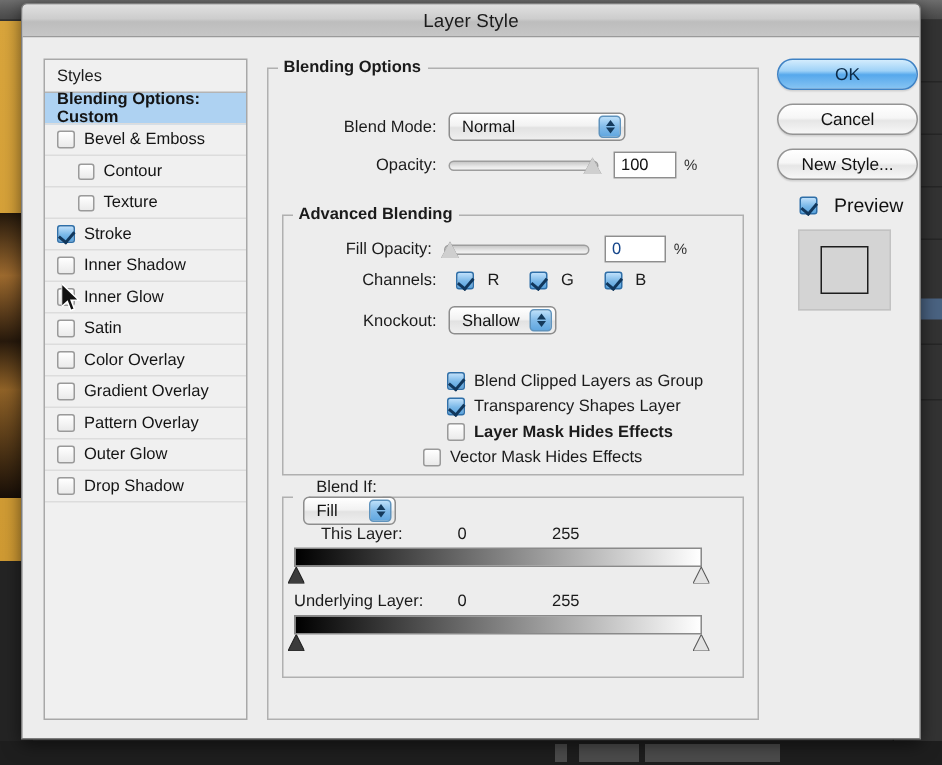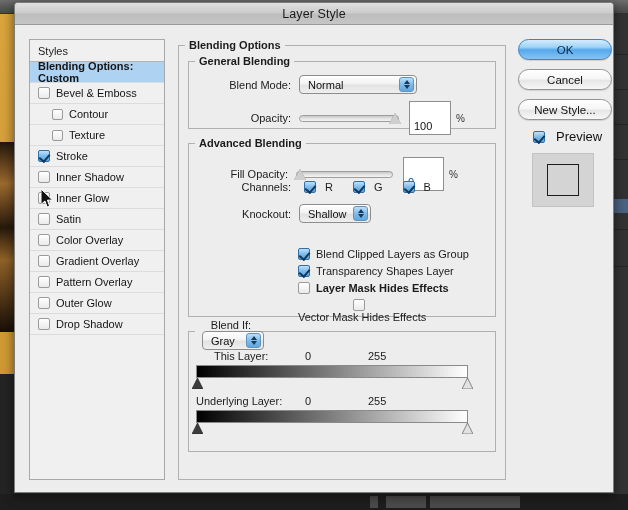--- a/index.html
+++ b/index.html
@@ -151,21 +151,21 @@
   .popup .arrows::before, .popup .arrows::after {
     content: ""; position: absolute; left: 4px; width: 0; height: 0;
     border-left: 3.5px solid transparent; border-right: 3.5px solid transparent;
   }
   .popup .arrows::before { top: 2px; border-bottom: 4px solid #143a5c; }
   .popup .arrows::after  { bottom: 2px; border-top: 4px solid #143a5c; }
 
   
   .field {
     height: 18px; border: 1px solid #8e8e8e; background: #fff;
-    font-size: 11px; color: #111; padding: 16px 4px; line-height: 17px;
+    font-size: 11px; color: #111; padding: 0 4px; line-height: 17px;
   }
   .field.focus { color: #15458a; }
   .pct { font-size: 10px; color: #333; margin-left: 5px; }
 
   
   .slider { position: relative; height: 14px; }
   .slider .track {
     position: absolute; left: 0; top: 4px; height: 7px; width: 100%;
     border: 1px solid #9d9d9d; border-radius: 4px;
     background: linear-gradient(180deg,#c8c8c8 0%,#e8e8e8 60%,#f4f4f4 100%);
@@ -333,23 +333,20 @@
 
     <svg class="cursor" viewBox="0 0 14 20">
       <polygon points="0,0 0,15.5 3.9,12 6.2,18 8.6,17 6.4,11.2 11.5,11" fill="#111" stroke="#fff" stroke-width="1"></polygon>
     </svg>
 
     <div class="opt-panel">
       <fieldset class="fs-blending">
         <legend>Blending Options</legend>
       </fieldset>
 
-      <fieldset class="fs-general">
-        <legend>General Blending</legend>
-      </fieldset>
 
       <div class="row" style="left:10px; top:36px; width:308px;">
         <div class="lbl" style="width:103px">Blend Mode:</div>
         <div class="popup" style="margin-left:8px; width:118px;">
           <span>Normal</span>
           <span class="arrows"></span>
         </div>
       </div>
 
       <div class="row" style="left:10px; top:62px; width:308px;">
@@ -407,33 +404,33 @@
         <span>Blend Clipped Layers as Group</span>
       </div>
       <div class="optline" style="left:120px; top:226px;">
         <span class="cb checked"></span>
         <span>Transparency Shapes Layer</span>
       </div>
       <div class="optline" style="left:120px; top:243px;font-weight:bold;">
         <span class="cb"></span>
         <span>Layer Mask Hides Effects</span>
       </div>
-      <div class="optline" style="left:120px; top:260px;flex-direction:column;">
+      <div class="optline" style="left:104px; top:260px;">
         <span class="cb"></span>
         <span>Vector Mask Hides Effects</span>
       </div>
 
       <fieldset class="fs-blendif">
         <legend>&nbsp;</legend>
       </fieldset>
 
       <div class="row" style="left:20px; top:280px;flex-direction:column;">
         <div class="lbl" style="background:#ededed; padding:0 4px;">Blend If:</div>
         <div class="popup" style="margin-left:4px; width:62px;">
-          <span>Gray</span>
+          <span>Fill</span>
           <span class="arrows"></span>
         </div>
       </div>
 
       <div class="scale-lbl" style="left:36px; top:311px;">This Layer:</div>
       <div class="scale-lbl" style="left:127px; top:311px;">0</div>
       <div class="scale-lbl" style="left:190px; top:311px;">255</div>
       <div class="gradbar g1" style="left:18px; top:326px; width:272px;"></div>
       <svg class="stopper" style="left:14px; top:339px;" viewBox="0 0 11 11">
         <polygon points="5.5,0 11,11 0,11" fill="#3c3c3c" stroke="#222" stroke-width=".7"></polygon>

